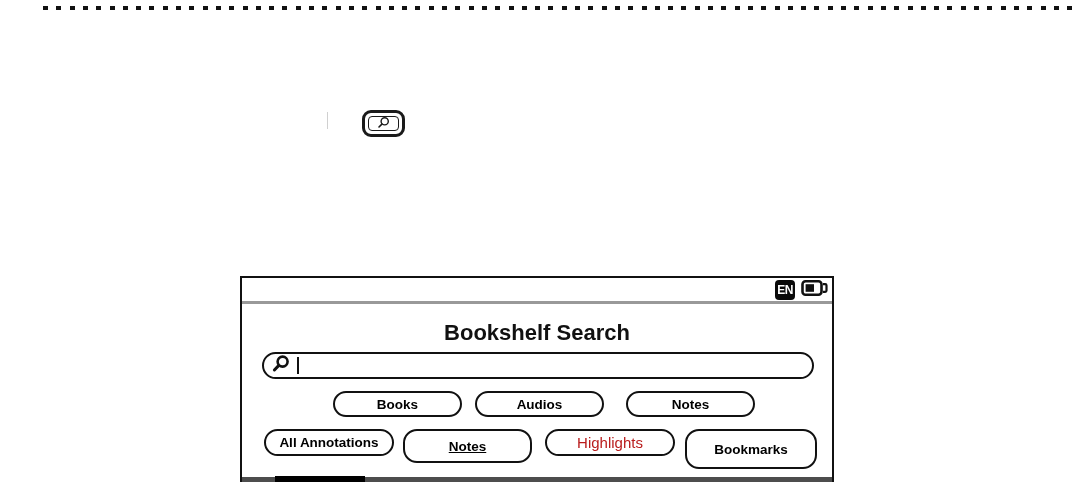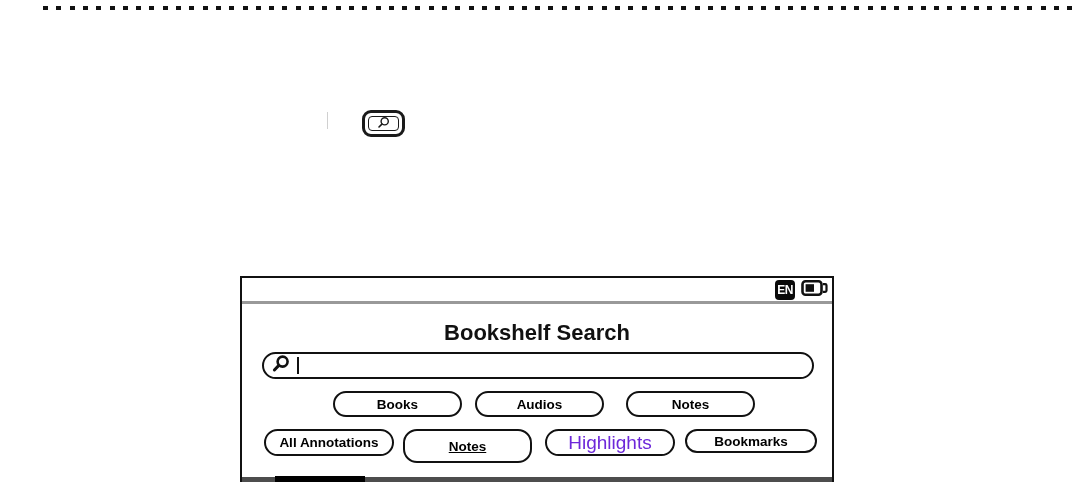--- a/index.html
+++ b/index.html
@@ -58,29 +58,29 @@
     flex:1; border:none; outline:none; background:transparent;
     font-size:14px; height:20px; margin-left:3px;
     font-family:"Liberation Sans", sans-serif;
   }
 
   .pill {
     position:absolute; height:26px; border:2px solid #111; border-radius:14px;
     background:#fff; display:flex; align-items:center; justify-content:center;
     font-size:13.5px; font-weight:bold; cursor:pointer; white-space:nowrap;
   }
-  .pill.regular { font-weight:400; font-size:19px; color:#6d28d9; }
+  .pill.regular { font-weight:400; font-size:15px; color:#b91c1c; }
 
   .pill-books        { left:91px;  top:113px; width:129px; }
   .pill-audios       { left:233px; top:113px; width:129px; }
   .pill-images       { left:384px; top:113px; width:129px; }
   .pill-annotations  { left:22px;  top:151px; width:130px; height:27px; }
   .pill-notes        { left:161px; top:151px; width:129px; height:34px;text-decoration:underline; }
   .pill-highlights   { left:303px; top:151px; width:130px; height:27px; }
-  .pill-bookmarks    { left:443px; top:151px; width:132px; height:24px; }
+  .pill-bookmarks    { left:443px; top:151px; width:132px; height:40px; }
 
   .keyboard-strip {
     position:absolute; left:0; right:0; top:199px; height:5px; background:#4d4d4d;
   }
   .keyboard-strip .key-black {
     position:absolute; left:33px; top:-1px; width:90px; height:6px; background:#000;
   }
 </style>
 </head>
 <body>

